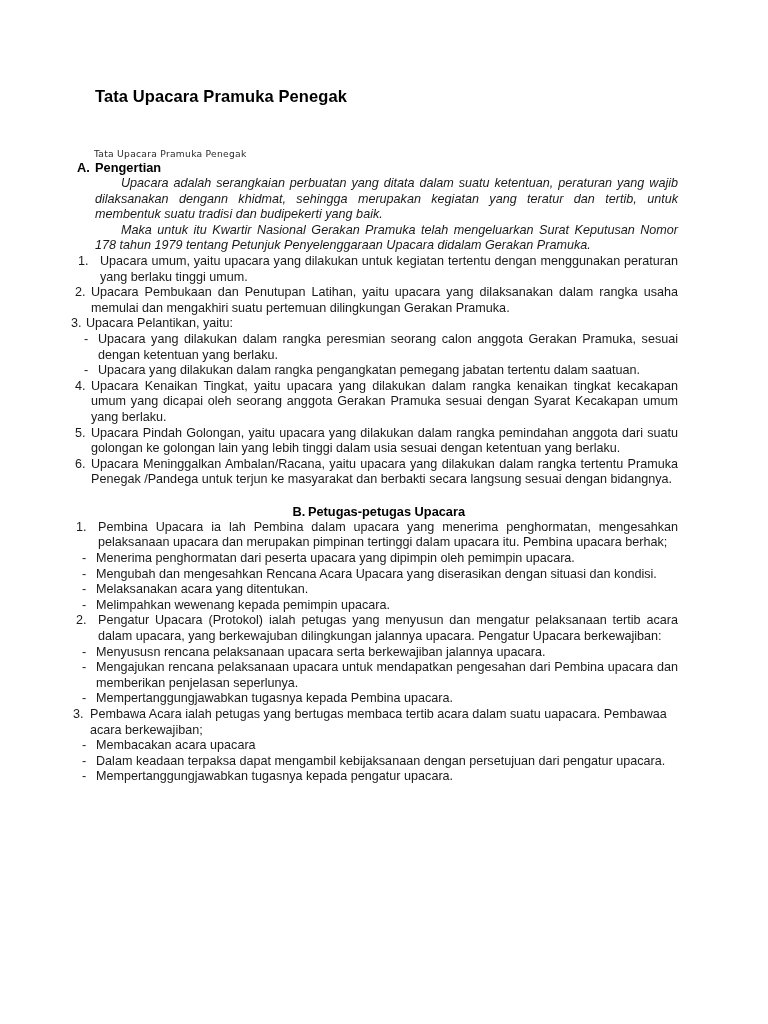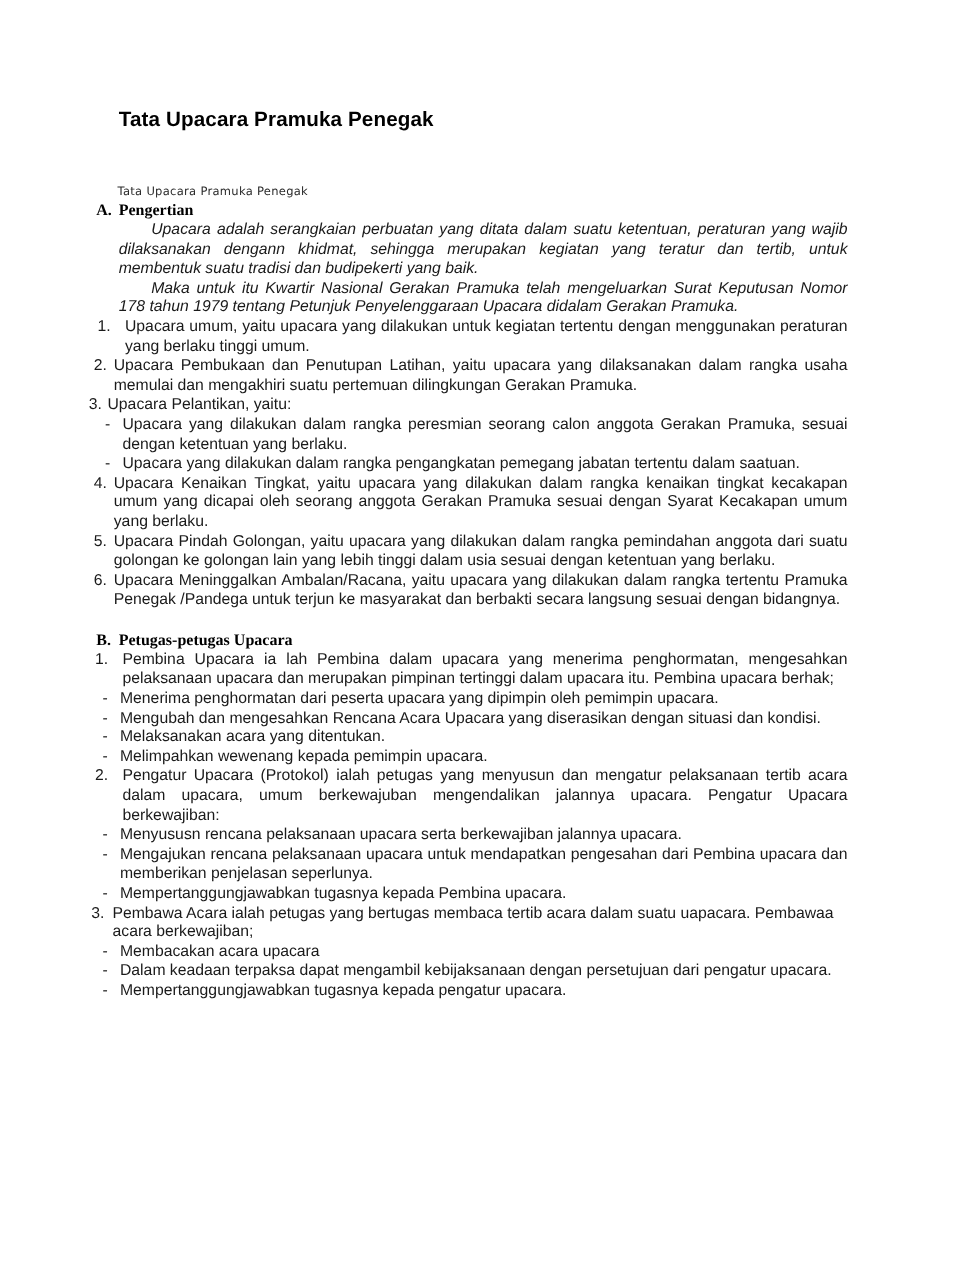--- a/index.html
+++ b/index.html
@@ -53,27 +53,26 @@
     white-space: nowrap;
   }
 
   .section-head {
     font-weight: bold;
     font-size: 12.8px;
     line-height: 16px;
     color: #000000;
     margin-left: 7px;
     white-space: nowrap;
-    font-family: Liberation Serif, serif;
   }
   .section-head .sec-letter {
     display: inline-block;
     width: 18px;
   }
-  .section-head.spaced-above { margin-top: 16px; }
+  .section-head.spaced-above { margin-top: 16px; text-align: center; }
 
   p.para {
     margin: 0;
     text-align: justify;
     text-indent: 26px;
     padding-left: 25px;
     padding-right: 0px;
     font-style: italic;
   }
 
@@ -192,21 +191,21 @@
       <span class="txt left">Melaksanakan acara yang ditentukan.</span>
     </div>
 
     <div class="row ind-dash2">
       <span class="mark">-</span>
       <span class="txt left">Melimpahkan wewenang kepada pemimpin upacara.</span>
     </div>
 
     <div class="row ind-num-b2">
       <span class="mark">2.</span>
-      <span class="txt">Pengatur Upacara (Protokol) ialah petugas yang menyusun dan mengatur pelaksanaan tertib acara dalam upacara, umum berkewajuban mengendalikan jalannya upacara. Pengatur Upacara berkewajiban:</span>
+      <span class="txt">Pengatur Upacara (Protokol) ialah petugas yang menyusun dan mengatur pelaksanaan tertib acara dalam upacara, yang berkewajuban dilingkungan jalannya upacara. Pengatur Upacara berkewajiban:</span>
     </div>
 
     <div class="row ind-dash2">
       <span class="mark">-</span>
       <span class="txt left">Menyususn rencana pelaksanaan upacara serta berkewajiban jalannya upacara.</span>
     </div>
 
     <div class="row ind-dash2">
       <span class="mark">-</span>
       <span class="txt">Mengajukan rencana pelaksanaan upacara untuk mendapatkan pengesahan dari Pembina upacara dan memberikan penjelasan seperlunya.</span>

